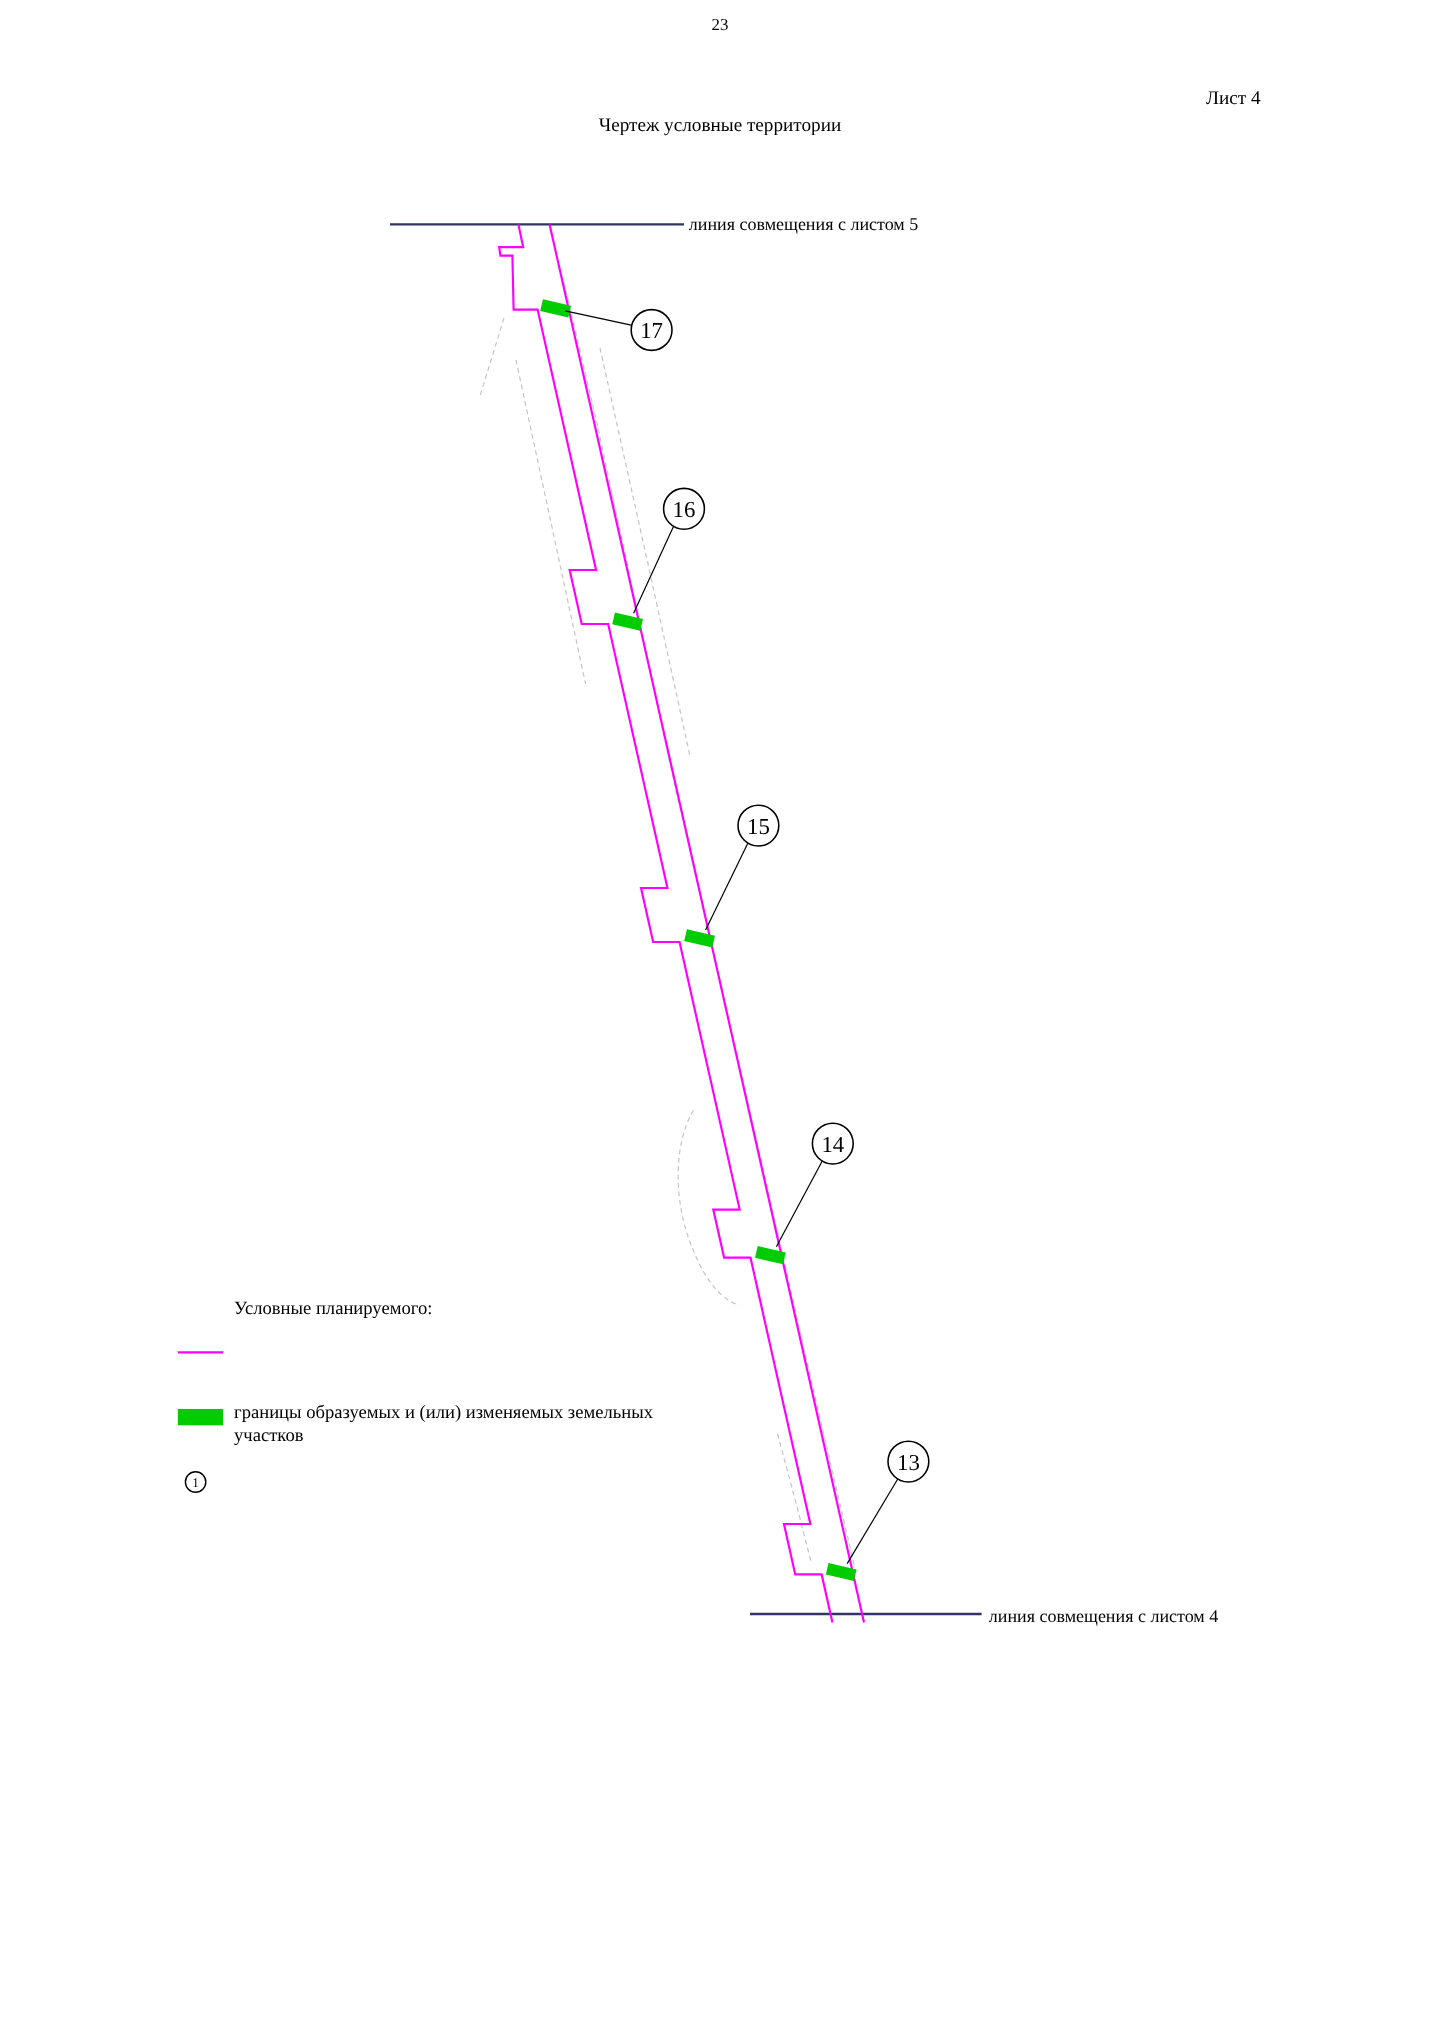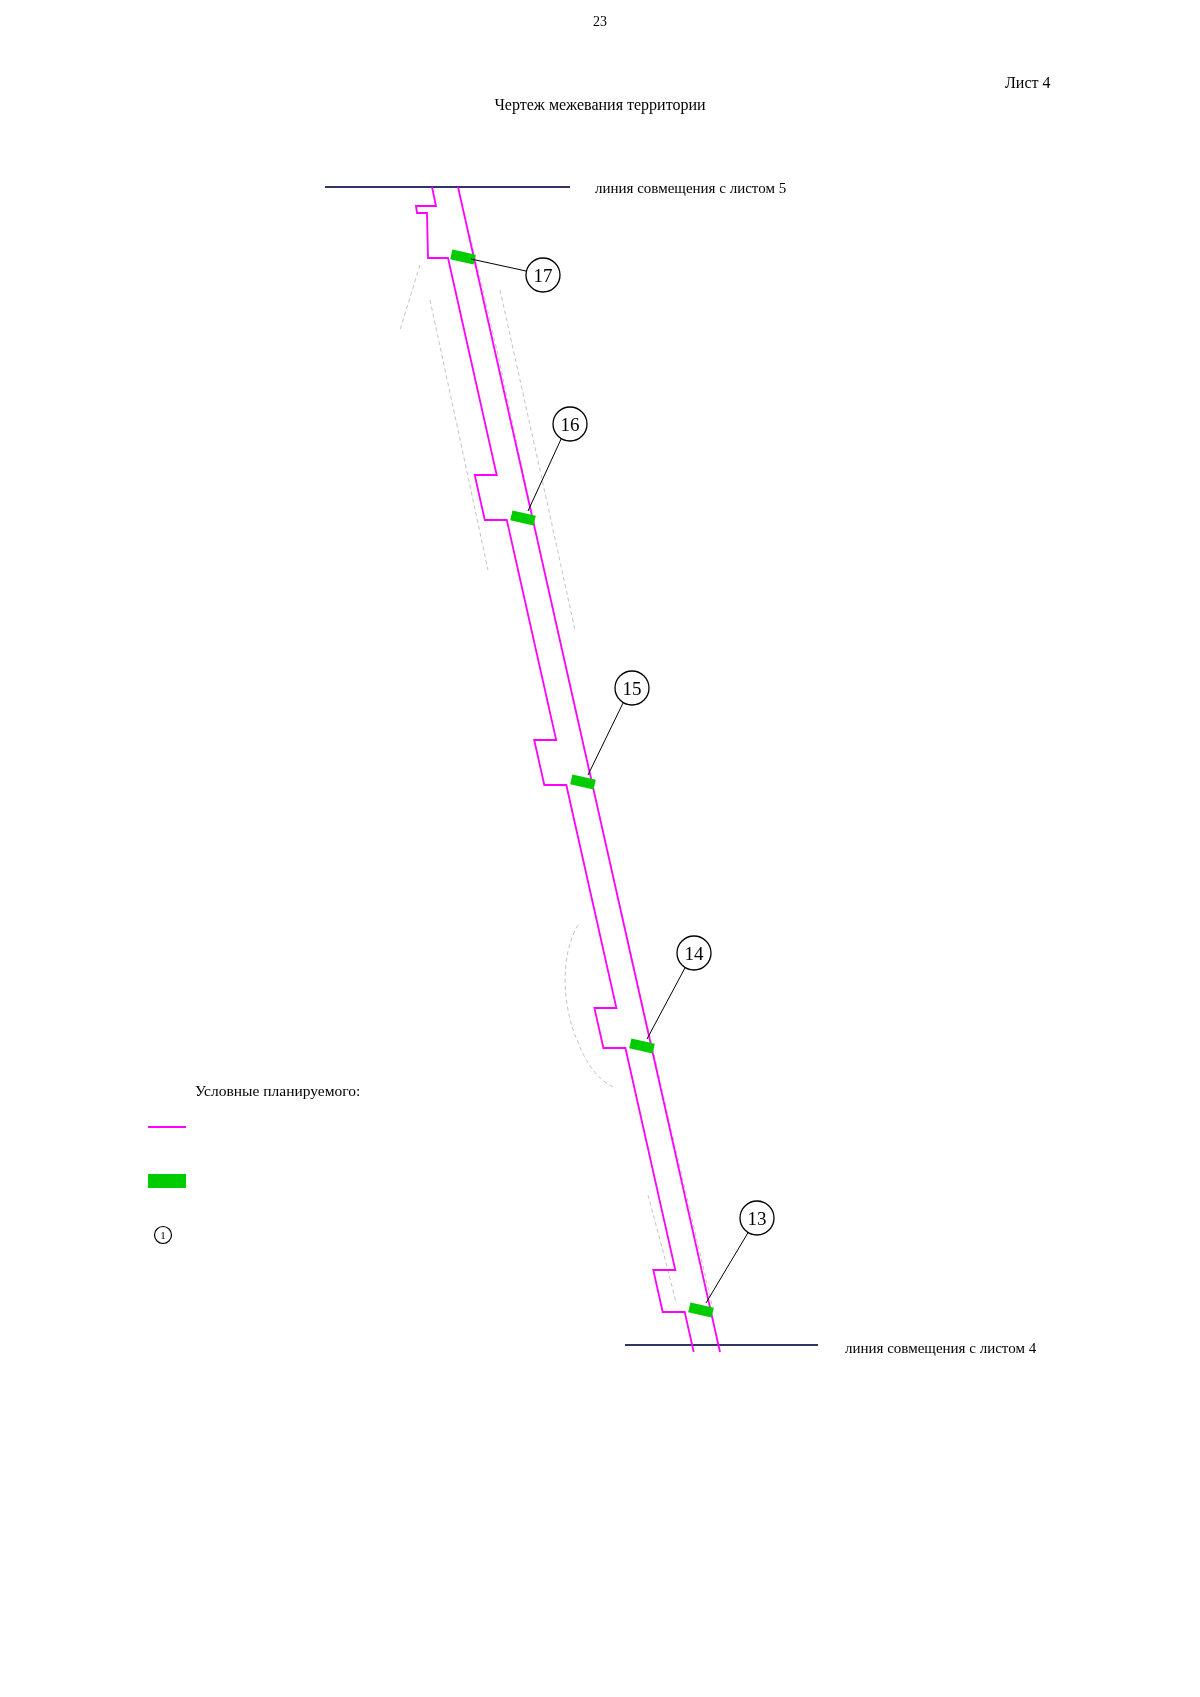--- a/index.html
+++ b/index.html
@@ -17,21 +17,21 @@
     position: absolute; top: 14px; left: 50%; transform: translateX(-50%);
     font-size: 14px;
   }
   .sheet-label {
     position: absolute; top: 74px; left: 1005px; font-size: 16px;
   }
   .title {
     position: absolute; top: 96px; left: 50%; transform: translateX(-50%);
     font-size: 16px;
   }
-  .mlabel { position: absolute; font-size: 15px; margin-left: 21px; }
+  .mlabel { position: absolute; font-size: 15px; }
   .mlabel.top { left: 574px; top: 180px; }
   .mlabel.bottom { left: 824px; top: 1340px; }
   svg.drawing { position: absolute; left: 0; top: 0; }
   svg.drawing text { font-family: "Liberation Serif", "DejaVu Serif", serif; }
   .legend-title { position: absolute; left: 195px; top: 1082px; font-size: 15.5px; }
   .ltext { position: absolute; font-size: 15.5px; line-height: 1.25; }
   .ltext.l1 { left: 195px; top: 1114px; width: 345px; }
   .ltext.l2 { left: 195px; top: 1168px; width: 368px; }
   .ltext.l3 { left: 195px; top: 1228px; width: 420px; }
   .sw { position: absolute; }
@@ -39,21 +39,21 @@
   .sw.rect { left: 148px; top: 1174px; }
   .sw.circ { left: 152px; top: 1224px; }
 </style>
 </head>
 <body>
 
 <div class="page">
 
   <div class="pagenum">23</div>
   <div class="sheet-label">Лист 4</div>
-  <div class="title">Чертеж межевания территории</div>
+  <div class="title">Чертеж условные территории</div>
 
   <div class="mlabel top">линия совмещения с листом 5</div>
   <div class="mlabel bottom">линия совмещения с листом 4</div>
 
   <svg class="drawing" width="1200" height="1697" viewBox="0 0 1200 1697">
 
     <g fill="none" stroke="#c4c4c4" stroke-width="1" stroke-dasharray="4 3">
       <path d="M 470 235 L 498 355 L 528 495 L 558 635 L 596 800 L 636 975 L 676 1150 L 712 1305"></path>
       <path d="M 500 290 L 540 470 L 575 630"></path>
       <path d="M 430 300 L 458 430 L 488 570"></path>
@@ -110,19 +110,20 @@
 
   <div class="legend-title">Условные планируемого:</div>
 
   <svg class="sw line" width="38" height="6">
     <line x1="0" y1="3" x2="38" y2="3" stroke-width="2" stroke="#FF00FF"></line>
   </svg>
 
   <svg class="sw rect" width="38" height="14">
     <rect x="0" y="0" width="38" height="14" fill="#00CC00"></rect>
   </svg>
+  <div class="ltext l2">границы образуемых и (или) изменяемых земельных участков</div>
 
   <svg class="sw circ" width="22" height="22">
     <circle cx="11" cy="11" r="8.5" fill="#fff" stroke="#000" stroke-width="1.2"></circle>
     <text x="11" y="11" text-anchor="middle" dy="0.35em" font-size="11">1</text>
   </svg>
 
 </div>
 
 </body></html>

